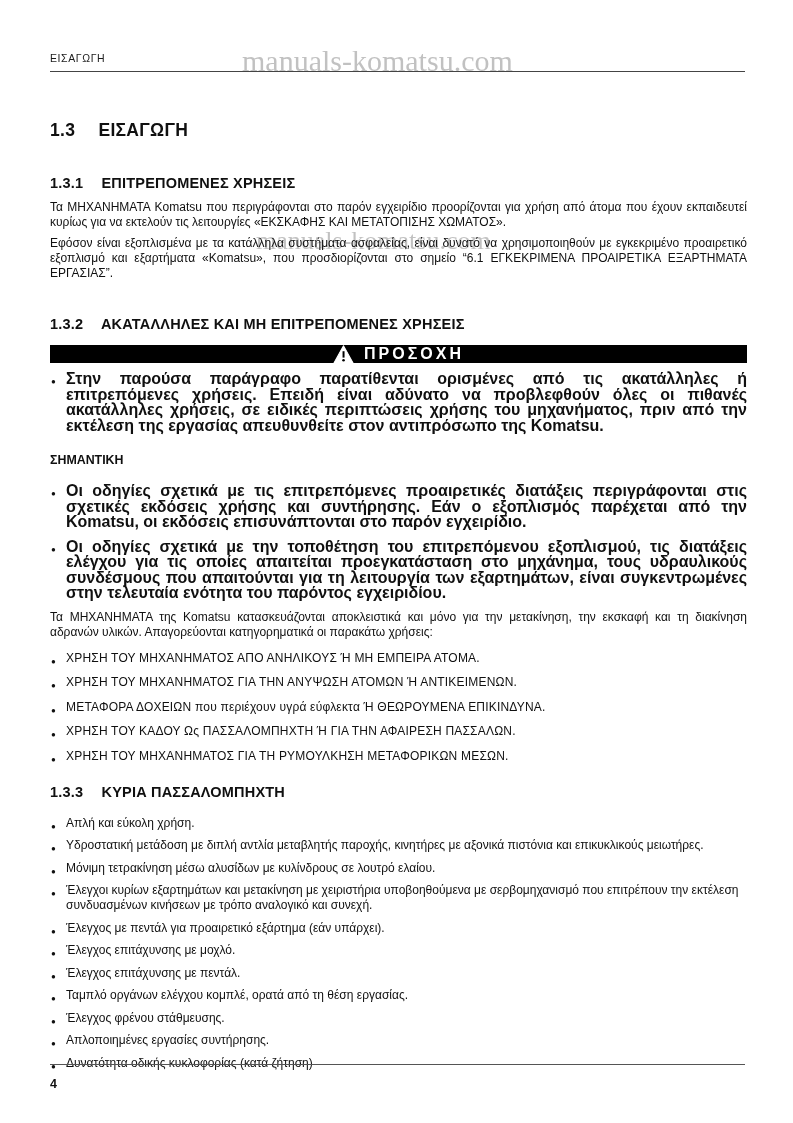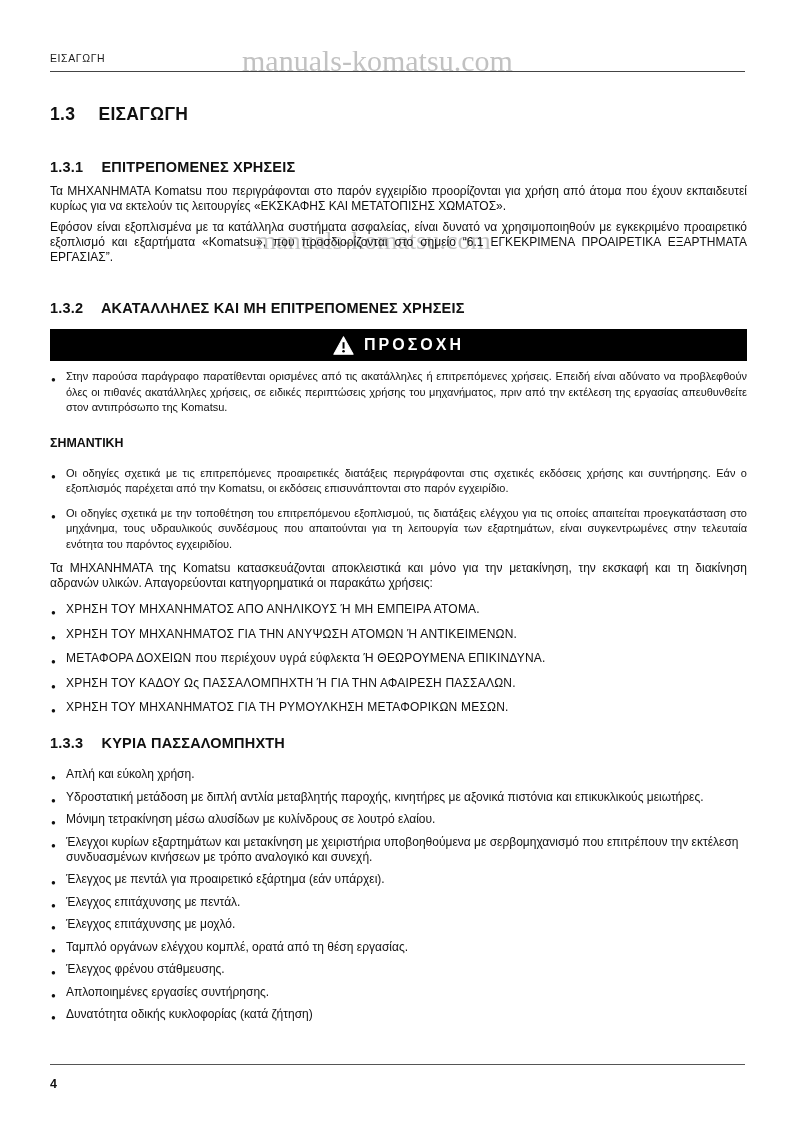--- a/index.html
+++ b/index.html
@@ -24,37 +24,37 @@
     opacity: 0.55;
     white-space: nowrap;
     z-index: 1;
     pointer-events: none;
     font-family: "Liberation Serif", serif;
     text-align: right;
   }
   .watermark-top { top: 44px; left: 242px; font-size: 30px; }
   .watermark-mid { top: 226px; left: 256px; font-size: 26px; }
   
-  .content { position: absolute; top: 98px; left: 50px; width: 697px; z-index: 2; }
+  .content { position: absolute; top: 114px; left: 50px; width: 697px; z-index: 2; }
   .h-main { font-size: 17.5px; font-weight: bold; margin: 6px 0 34px 0; letter-spacing: 0.3px; }
   .h-main .h-num { margin-right: 18px; }
   .h-sec { font-size: 14.5px; font-weight: bold; letter-spacing: 0.2px; }
   .h-sec .h-num { margin-right: 14px; }
   .body-p {
     font-size: 12px;
     line-height: 15px;
     text-align: justify;
   }
   .s131 .h-sec { margin-bottom: 9px; }
   .p-first { margin-bottom: 6px; }
   .p-second { margin-bottom: 35px; }
   .s132 .h-sec { margin-bottom: 13px; }
   
   .warning-banner {
-    height: 32px;
+    height: 18px;
     background: #000000;
     color: #ffffff;
     display: flex;
     align-items: center;
     justify-content: center;
     gap: 10px;
     margin-bottom: 8px;
   }
   .warn-icon { display: inline-flex; align-items: center; }
   .banner-text { font-size: 16px; font-weight: bold; letter-spacing: 3px; }
@@ -66,21 +66,21 @@
     line-height: 15px;
     text-align: justify;
   }
   .bullet-item::before {
     content: "\25CF";
     position: absolute;
     left: 1px;
     top: 3px;
     font-size: 8px;
   }
-  .bold-item { font-weight: normal; font-size: 11px; line-height: 15.5px; }
+  .bold-item { font-weight: bold; font-size: 16px; line-height: 15.5px; }
   .caution-item { margin-bottom: 20px; }
   .important-label { font-size: 12.4px; font-weight: bold; margin-bottom: 16px; }
   .important-item { margin-bottom: 9px; }
   .intro-p { margin: 6px 0 11px 0; }
   .caps-item { margin-bottom: 9.5px; letter-spacing: 0.2px; text-align: left; }
   .s133 .h-sec { margin: 20px 0 16px 0; }
   .feature-item { margin-bottom: 7.5px; text-align: left; }
   
   .footer-rule { position: absolute; left: 50px; right: 48px; bottom: 58px; border-top: 1px solid #555; z-index: 2; }
   .page-number { position: absolute; left: 50px; bottom: 32px; font-size: 12.5px; font-weight: bold; z-index: 2; }
@@ -149,22 +149,22 @@
     <section class="s133">
       <h2 class="h-sec">
         <span class="h-num">1.3.3</span>
         <span class="h-label">ΚΥΡΙΑ ΠΑΣΣΑΛΟΜΠΗΧΤΗ</span>
       </h2>
       <div class="bullet-item feature-item">Απλή και εύκολη χρήση.</div>
       <div class="bullet-item feature-item">Υδροστατική μετάδοση με διπλή αντλία μεταβλητής παροχής, κινητήρες με αξονικά πιστόνια και επικυκλικούς μειωτήρες.</div>
       <div class="bullet-item feature-item">Μόνιμη τετρακίνηση μέσω αλυσίδων με κυλίνδρους σε λουτρό ελαίου.</div>
       <div class="bullet-item feature-item">Έλεγχοι κυρίων εξαρτημάτων και μετακίνηση με χειριστήρια υποβοηθούμενα με σερβομηχανισμό που επιτρέπουν την εκτέλεση συνδυασμένων κινήσεων με τρόπο αναλογικό και συνεχή.</div>
       <div class="bullet-item feature-item">Έλεγχος με πεντάλ για προαιρετικό εξάρτημα (εάν υπάρχει).</div>
+      <div class="bullet-item feature-item">Έλεγχος επιτάχυνσης με μοχλό.</div>
       <div class="bullet-item feature-item">Έλεγχος επιτάχυνσης με πεντάλ.</div>
-      <div class="bullet-item feature-item">Έλεγχος επιτάχυνσης με μοχλό.</div>
       <div class="bullet-item feature-item">Ταμπλό οργάνων ελέγχου κομπλέ, ορατά από τη θέση εργασίας.</div>
       <div class="bullet-item feature-item">Έλεγχος φρένου στάθμευσης.</div>
       <div class="bullet-item feature-item">Απλοποιημένες εργασίες συντήρησης.</div>
       <div class="bullet-item feature-item">Δυνατότητα οδικής κυκλοφορίας (κατά ζήτηση)</div>
     </section>
 
   </main>
 
   <div class="footer-rule"></div>
   <div class="page-number">4</div>

